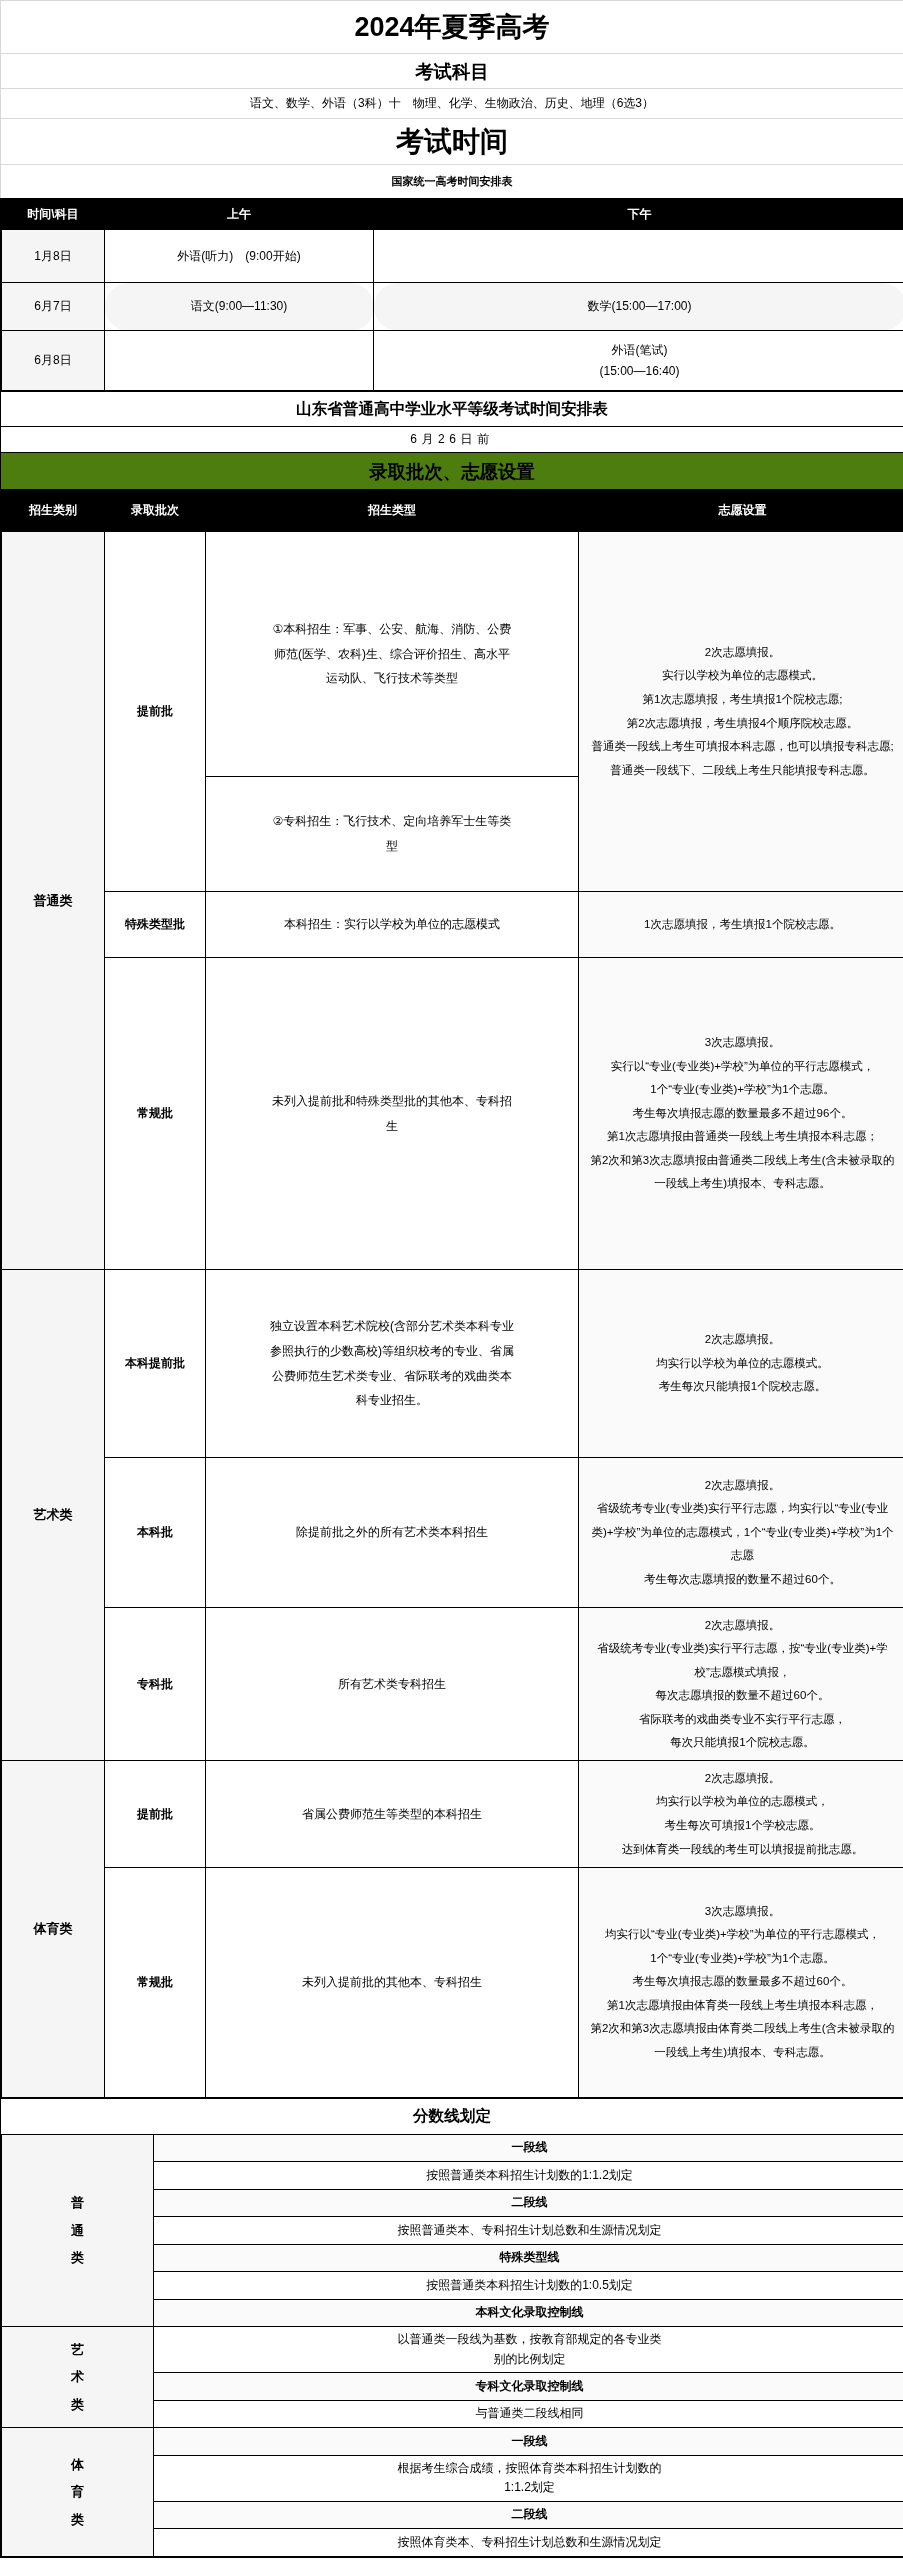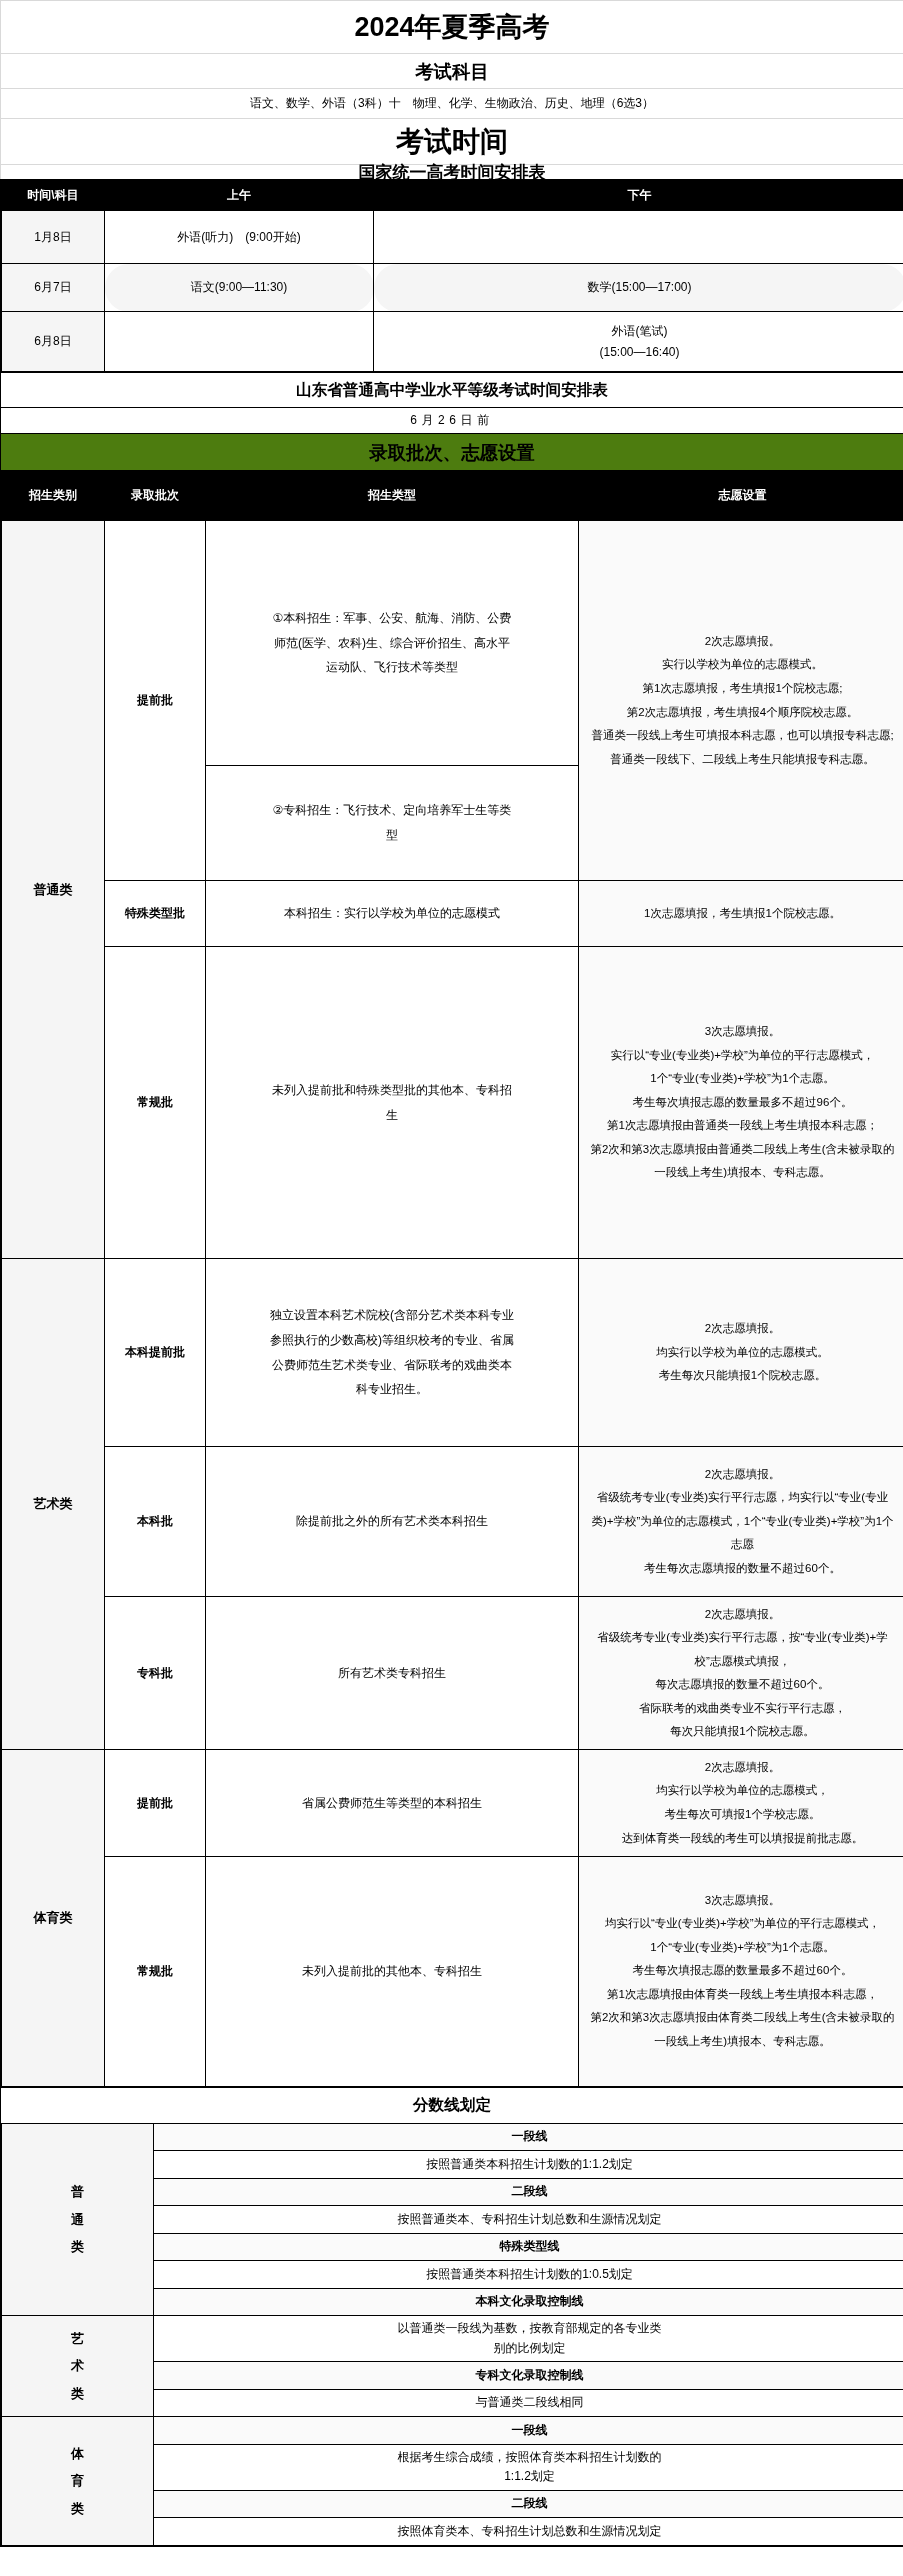--- a/index.html
+++ b/index.html
@@ -6,27 +6,27 @@
   body{font-family:"Liberation Sans","DejaVu Sans",sans-serif;color:#000;}
   .page{width:904px;box-sizing:border-box;}
   
   .top-frame{border:0.9px solid #d9d9d9;border-bottom:none;box-sizing:border-box;}
   .band{display:flex;align-items:center;justify-content:center;text-align:center;box-sizing:border-box;}
   .g-line{border-top:0.9px solid #d9d9d9;}
   .k-line{border-top:0.9px solid #000;}
   .main-title{height:52px;font-size:27px;font-weight:bold;}
   .h2{font-size:18.4px;font-weight:bold;}
   .subjects{height:30px;font-size:12px;}
-  .nat-title{height:15px;font-size:17px;font-weight:bold;}
+  .nat-title{height:34px;font-size:11px;font-weight:bold;}
   
   .main-frame{border:0.9px solid #000;border-top:none;box-sizing:border-box;}
   table{border-collapse:collapse;width:100%;table-layout:fixed;}
   td,th{border:0.9px solid #000;text-align:center;vertical-align:middle;font-size:12px;padding:0;box-sizing:border-box;font-weight:normal;}
   .hdr td{background:#000;color:#fff;font-weight:bold;height:31px;}
-  .hdr2 td{background:#000;color:#fff;font-weight:bold;height:50px;}
+  .hdr2 td{background:#000;color:#fff;font-weight:bold;height:42px;}
   .datecell{background:#f5f5f5;margin-top:33px;}
   .rowalt td{background:#f5f5f5;}
   .pre{white-space:pre-line;line-height:1.75;border-radius:24px;}
   .sd-title{height:35px;font-size:15.6px;font-weight:bold;background:#fff;}
   .score-label{height:27.5px;font-size:12px;font-weight:bold;background:#f5f5f5;}
   .score-value{height:26px;font-size:12px;letter-spacing:4.6px;background:#fff;}
   .adm-title{height:37px;font-size:18.4px;font-weight:bold;background:#4d7c0f;}
   .catcell{background:#f5f5f5;font-weight:bold;font-size:13px;}
   .batch{font-weight:bold;font-size:12px;background:#fff;}
   .type{line-height:2.05;padding:3.7px 64px;font-size:12px;background:#fff;}

